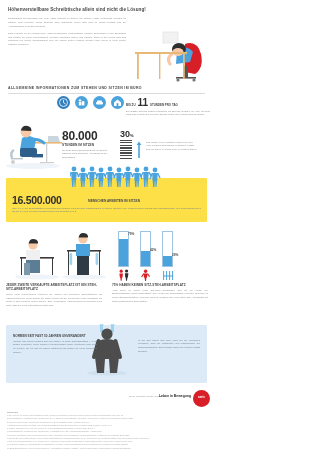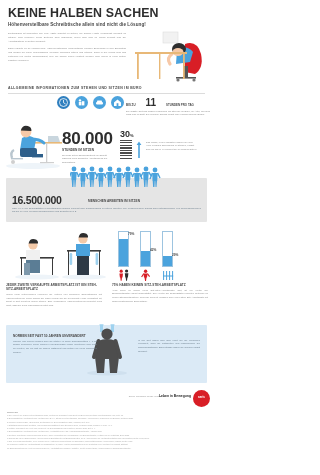--- a/index.html
+++ b/index.html
@@ -38,44 +38,44 @@
   
   .band1{position:relative;height:80px;}
   .icon-row{position:absolute;left:57px;top:2px;display:flex;gap:5px;}
   .circ{
     width:13px;height:13px;border-radius:50%;
     background:#4ba3dd;position:relative;
   }
   .circ.dark{background:#2f7fbf;}
   .circ svg{position:absolute;left:2px;top:2px;}
   .stat-11{position:absolute;left:126px;top:4px;width:84px;}
-  .stat-11 .hl{display:flex;align-items:baseline;gap:10px;}
+  .stat-11 .hl{display:flex;align-items:baseline;gap:2px;}
   .stat-11 .pre{font-size:2.9px;font-weight:bold;color:#4a4a4a;}
   .stat-11 .big{font-size:10px;font-weight:bold;color:#2e2e2e;line-height:1;}
   .stat-11 .post{font-size:2.9px;font-weight:bold;color:#4a4a4a;}
   .stat-11 .body{font-size:2.5px;line-height:1.55;color:#8d8d8d;margin-top:2px;text-align:justify;}
 
   .sit-art{position:absolute;left:2px;top:18px;width:62px;height:58px;}
 
   .stat-80{position:absolute;left:62px;top:36px;width:48px;}
-  .stat-80 .big{font-size:17px;font-weight:bold;color:#2e2e2e;line-height:1;letter-spacing:-.2px;}
+  .stat-80 .big{font-size:12px;font-weight:bold;color:#2e2e2e;line-height:1;letter-spacing:-.2px;}
   .stat-80 .cap{font-size:3.2px;font-weight:bold;color:#4a4a4a;margin-top:1px;}
   .stat-80 .body{font-size:2.4px;line-height:1.5;color:#8d8d8d;margin-top:2px;}
 
   .stat-40{position:absolute;left:120px;top:36px;width:90px;}
   .stat-40 .big{font-size:9px;font-weight:bold;color:#2e2e2e;line-height:1;}
   .stat-40 .row{display:flex;gap:4px;}
   .stat-40 .body{font-size:2.4px;line-height:1.5;color:#8d8d8d;width:52px;padding-top:2px;}
   .stairs{width:12px;height:20px;position:relative;margin-top:1px;}
   .stairs i{display:block;background:#4a4a4a;height:1.4px;margin-bottom:1.2px;}
 
   
   .band2{
     position:relative;margin:4px 6px 0 6px;height:44px;
-    background:#e5e5e5;border-radius:1px;
+    background:#fde047;border-radius:1px;
   }
   .people-row{position:absolute;left:64px;top:-13px;display:flex;gap:1px;}
   .band2 .num{position:absolute;left:6px;top:16px;font-size:10.5px;font-weight:bold;color:#2e2e2e;letter-spacing:-.3px;}
   .band2 .numcap{position:absolute;left:82px;top:21px;font-size:3.2px;font-weight:bold;color:#4a4a4a;}
   .band2 .body{position:absolute;left:6px;top:29px;right:6px;font-size:2.45px;line-height:1.55;color:#6d7f8d;text-align:justify;}
 
   
   .band3{position:relative;height:98px;margin-top:3px;}
   .desk-art{position:absolute;left:12px;top:4px;width:95px;height:52px;}
   .gauges{position:absolute;left:118px;top:6px;display:flex;gap:8px;align-items:flex-start;}
@@ -112,21 +112,20 @@
   .sources{padding:2px 7px 0 7px;}
   .sources .sh{font-size:2.3px;font-weight:bold;color:#9a9a9a;margin-bottom:1.5px;}
   .sources p{margin:0 0 .9px 0;font-size:1.75px;line-height:1.35;color:#a8a8a8;}
 </style>
 </head>
 <body>
 
 <div class="page">
 
   <div class="hero">
-    <div class="title">KEINE HALBEN SACHEN</div>
     <div class="subtitle">Höhenverstellbare Schreibtische allein sind nicht die Lösung!</div>
     <div class="lede">
       <p>Deutschland ist gespalten: Die eine Hälfte arbeitet im Sitzen, die andere Hälfte verschleißt bekannt im Stehen. Das Problem: beide Extreme sind ungesund, wenn man sich zu wenig bewegt und die Arbeitshaltung zu selten wechselt.</p>
       <p>Dabei könnte es so einfach sein: Höhenverstellbare Schreibtische bringen Bewegung in den Büroalltag und sorgen für einen regelmäßigen Wechsel zwischen Sitzen und Stehen. Doch in der Praxis wird das Potenzial nur selten ausgeschöpft, weil die Tische kaum verstellt werden oder gleich in einer festen Position verharren.</p>
     </div>
     <svg class="hero-art" viewBox="0 0 84 57">
       <rect x="36" y="6" width="15" height="11" fill="#f2f2f2" stroke="#dcdcdc" stroke-width=".6"></rect>
       <path d="M58 18 q12 -4 16 10 q3 14 -6 20 l-10 -2 z" fill="#d81e26"></path>
       <rect x="57" y="40" width="4" height="12" fill="#555"></rect>
       <rect x="49" y="51" width="20" height="1.6" fill="#555"></rect>

